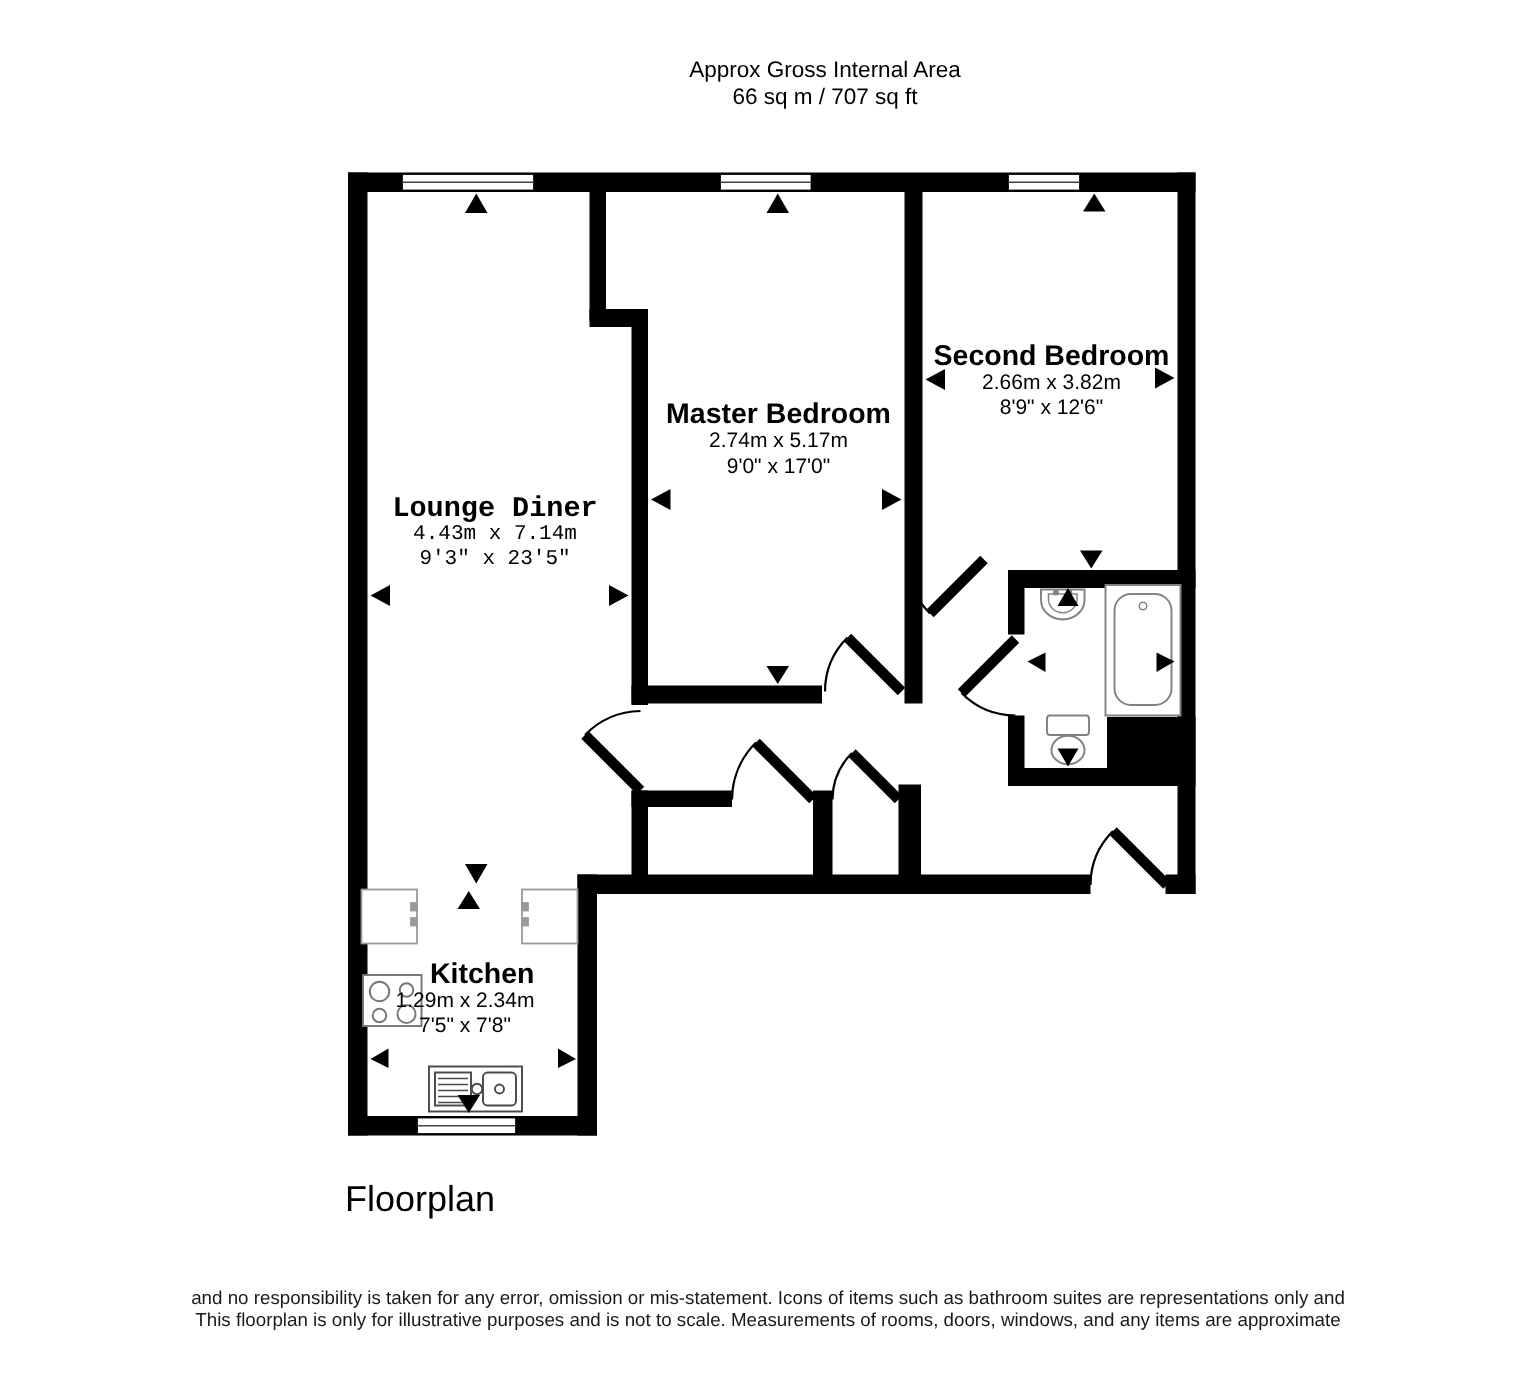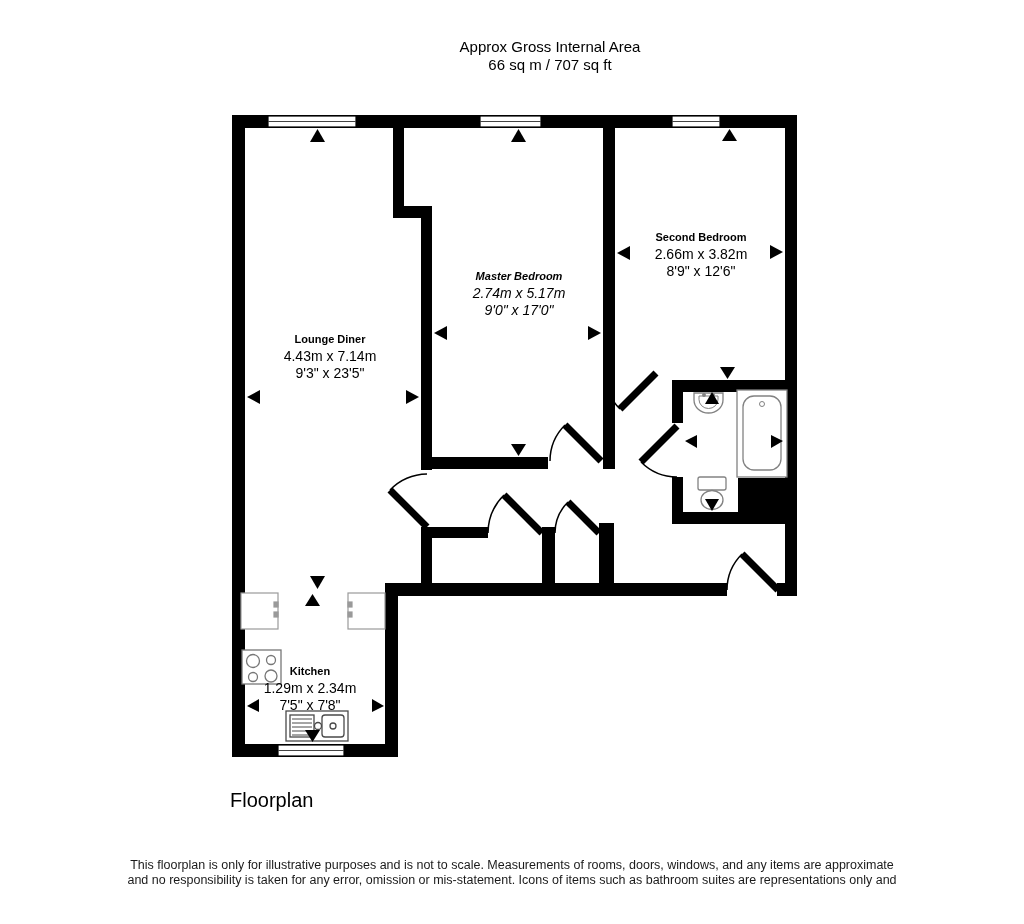--- a/index.html
+++ b/index.html
@@ -5,24 +5,24 @@
   html,body{margin:0;padding:0;background:#fff;}
   .canvas{
     position:relative;width:1024px;height:924px;background:#fff;overflow:hidden;
     font-family:"Liberation Sans","DejaVu Sans",sans-serif;color:#000;
   }
   .plan-svg{position:absolute;left:0;top:0;width:1024px;height:924px;}
   .header{position:absolute;left:512px;top:38px;transform:translateX(-50%);
     text-align:center;font-size:15px;font-weight:normal;line-height:18px;white-space:nowrap;margin-left:38px;}
   .room-label{position:absolute;transform:translateX(-50%);text-align:center;
     font-size:14px;line-height:17px;white-space:nowrap;}
-  .room-label .name{font-weight:bold;font-size:11px;}
+  .room-label .name{font-weight:bold;font-size:19px;text-align:right;}
   .room-label.wrap{white-space:normal;}
   .room-label.wrap .name{display:block;width:78px;margin:0 auto;}
-  .caption{position:absolute;left:230px;top:788px;font-size:20px;line-height:24px;}
+  .caption{position:absolute;left:230px;top:788px;font-size:24px;line-height:24px;}
   .disclaimer{position:absolute;left:512px;top:858px;transform:translateX(-50%);
     width:960px;text-align:center;font-size:12.5px;line-height:15.2px;color:#1a1a1a;}
 </style>
 </head>
 <body>
 
 <div class="canvas">
 
   <div class="header">
     <div>Approx Gross Internal Area</div>
@@ -177,45 +177,45 @@
       <polygon points="685,441 697,435 697,448"></polygon>
       <polygon points="783,441 771,435 771,448"></polygon>
 
       <polygon points="305,606 320,606 312.5,594"></polygon>
       <polygon points="305,730 320,730 312.5,742"></polygon>
       <polygon points="247,706 259,699 259,712"></polygon>
       <polygon points="384,706 372,699 372,712"></polygon>
     </g>
   </svg>
 
-  <div class="room-label" style="left:330px;top:331px;">
+  <div class="room-label" style="left:330px;top:331px;font-family:Liberation Mono, monospace;">
     <div class="name">Lounge Diner</div>
     <div>4.43m x 7.14m</div>
     <div>9'3" x 23'5"</div>
   </div>
 
-  <div class="room-label" style="left:519px;top:268px;font-style:italic;">
+  <div class="room-label" style="left:519px;top:268px;">
     <div class="name">Master Bedroom</div>
     <div>2.74m x 5.17m</div>
     <div>9'0" x 17'0"</div>
   </div>
 
   <div class="room-label" style="left:701px;top:229px;">
     <div class="name">Second Bedroom</div>
     <div>2.66m x 3.82m</div>
     <div>8'9" x 12'6"</div>
   </div>
 
 
-  <div class="room-label" style="left:310px;top:641px;margin-top:22px;">
+  <div class="room-label" style="left:310px;top:641px;">
     <div class="name">Kitchen</div>
     <div>1.29m x 2.34m</div>
     <div>7'5" x 7'8"</div>
   </div>
 
   <div class="caption">Floorplan</div>
 
   <div class="disclaimer">
+    <div>and no responsibility is taken for any error, omission or mis-statement. Icons of items such as bathroom suites are representations only and</div>
     <div>This floorplan is only for illustrative purposes and is not to scale. Measurements of rooms, doors, windows, and any items are approximate</div>
-    <div>and no responsibility is taken for any error, omission or mis-statement. Icons of items such as bathroom suites are representations only and</div>
   </div>
 
 </div>
 
 </body></html>

